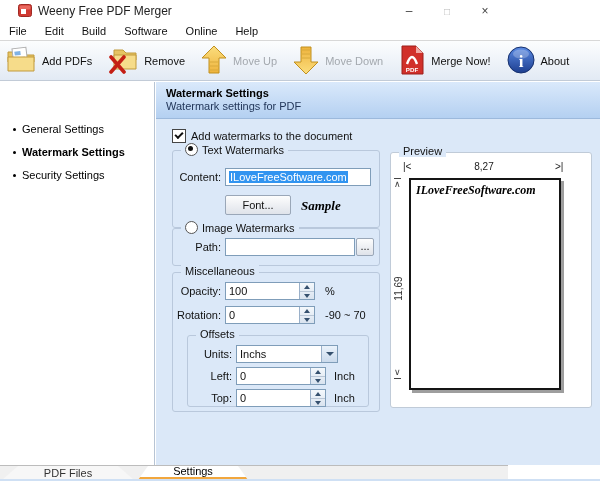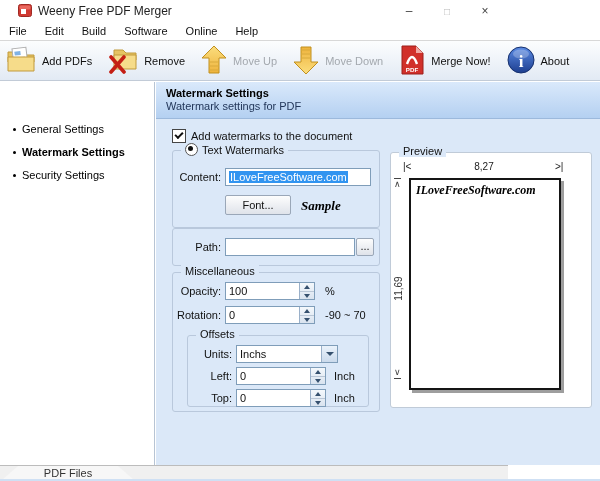--- a/index.html
+++ b/index.html
@@ -277,20 +277,24 @@
       </div>
       <div class="flabel" style="left:6px;top:20px;width:42px;">Content:</div>
       <div class="field" style="left:52px;top:17px;width:146px;">
         <span class="sel-text">ILoveFreeSoftware.com</span>
       </div>
       <div class="btn" style="left:52px;top:44px;width:66px;height:20px;line-height:18px;">Font...</div>
       <div class="sample" style="left:128px;top:47px;">Sample</div>
     </div>
 
     <div class="group g-image">
+      <div class="legend">
+        <span class="radio"></span>
+        <span>Image Watermarks</span>
+      </div>
       <div class="flabel" style="left:14px;top:12px;width:34px;">Path:</div>
       <div class="field" style="left:52px;top:9px;width:130px;"></div>
       <div class="btn" style="left:183px;top:9px;width:18px;height:18px;line-height:14px;">...</div>
     </div>
 
     <div class="group g-misc">
       <div class="legend">
         <span>Miscellaneous</span>
       </div>
 
@@ -360,16 +364,17 @@
       <span class="marker-bottom">∨</span>
 
       <div class="page">
         <div class="wm-text">ILoveFreeSoftware.com</div>
       </div>
     </div>
   </div>
 
   <div class="tabbar">
     <div class="tab inactive">PDF Files</div>
+    <div class="tab active">Settings</div>
   </div>
   <div class="bottom-strip"></div>
 
 </div>
 
 </body></html>

